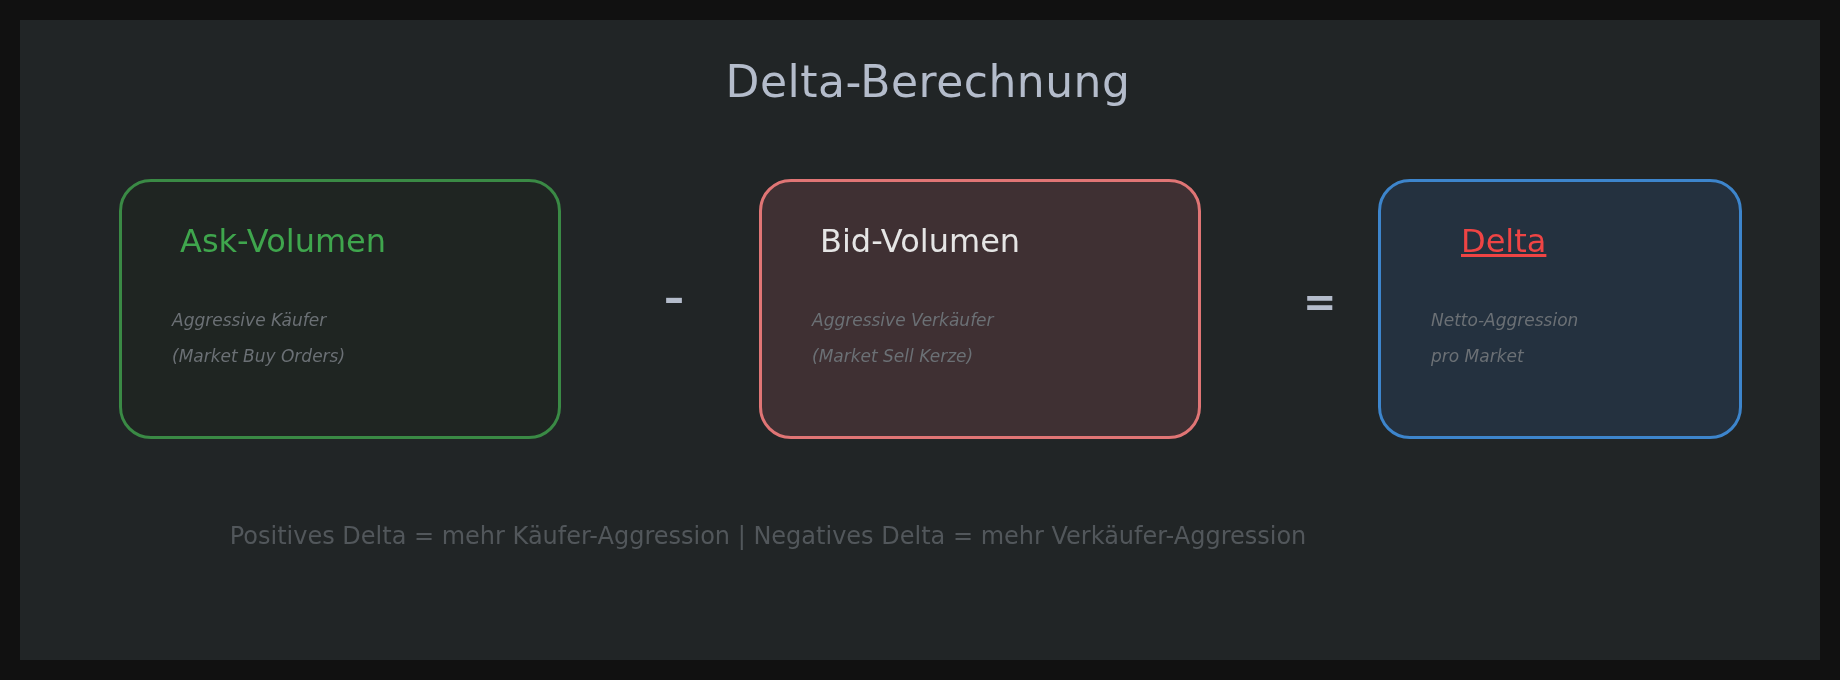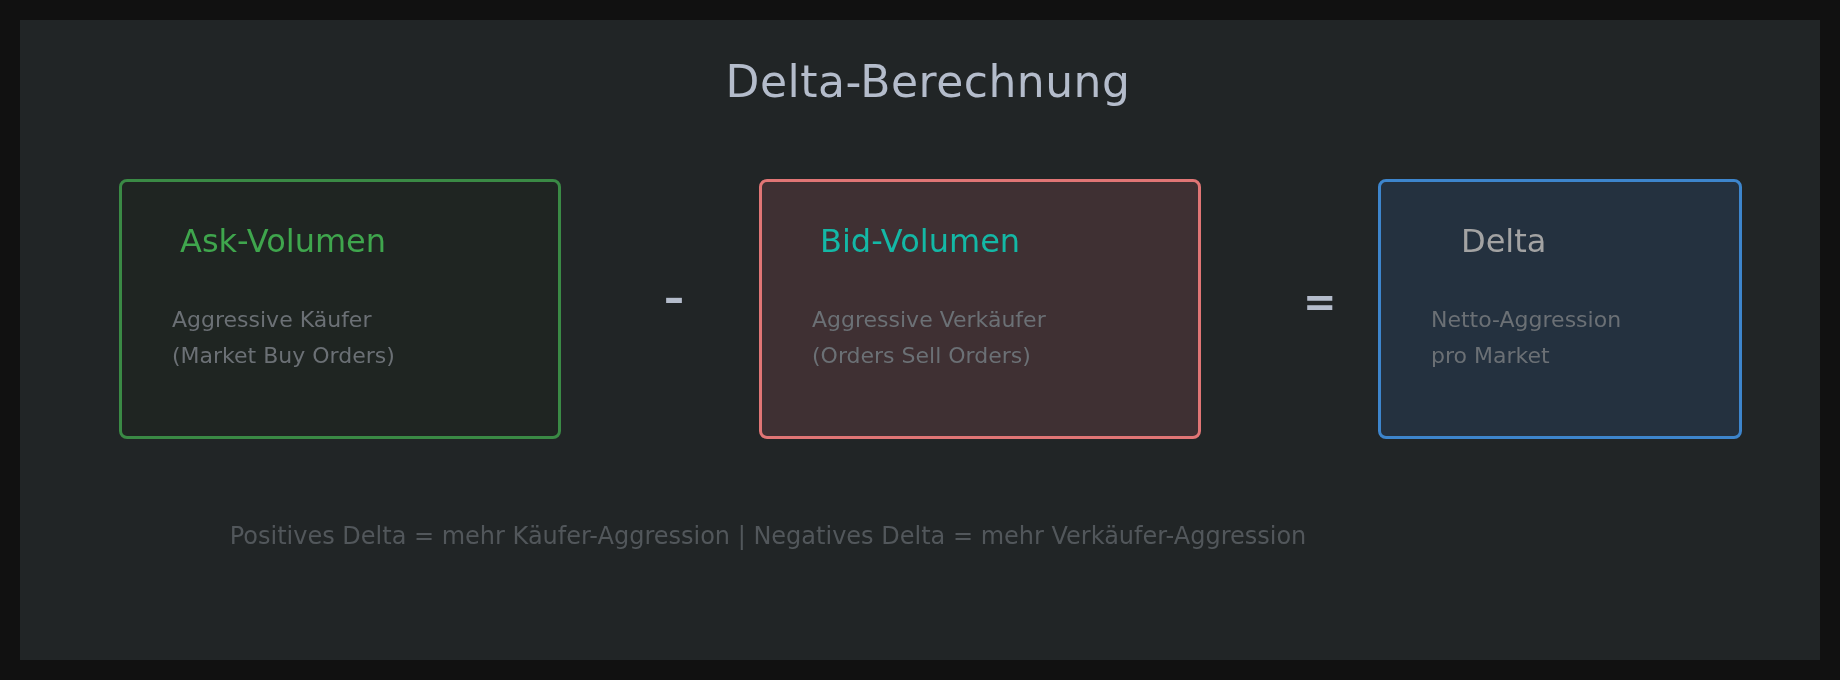--- a/index.html
+++ b/index.html
@@ -25,44 +25,45 @@
     font-size: 44px;
     letter-spacing: 0.5px;
     font-family: "DejaVu Sans", sans-serif;
     font-weight: normal;
     padding-left: 8px;
   }
   .box {
     position: absolute;
     top: 179px;
     height: 260px;
-    border-radius: 8px;
+    border-radius: 32px;
     border: 3px solid;
     box-sizing: border-box;
   }
   .box.ask   { left: 119px;  width: 442px; border-color: #3a8a45; background: #1f2522; }
   .box.bid   { left: 759px;  width: 442px; border-color: #e07575; background: #3f3033; }
   .box.delta { left: 1378px; width: 364px; border-color: #3d85cc; background: #24313f; }
   .box-title {
     position: absolute;
     top: 40px;
     font-size: 32px;
     font-family: "DejaVu Sans", sans-serif;
   }
   .ask .box-title   { left: 58px;  color: #3fa64d; }
-  .bid .box-title   { left: 58px;  color: #14b8a6; }
-  .delta .box-title { left: 80px;  color: #a3a3a3; }
+  .bid .box-title   { left: 58px;  color: #e5e5e5; }
+  .delta .box-title { left: 80px;  color: #ef4444; text-decoration: underline; }
   .box-desc {
     position: absolute;
     top: 120px;
-    font-size: 22px;
+    font-size: 17px;
     line-height: 36px;
     color: #6b7075;
     font-family: "DejaVu Sans", sans-serif;
     white-space: pre;
+    font-style: italic;
   }
   .ask .box-desc   { left: 50px; }
   .bid .box-desc   { left: 50px; }
   .delta .box-desc { left: 50px; }
   .op {
     position: absolute;
     top: 278px;
     color: #b4bccb;
     font-size: 40px;
     font-weight: bold;
@@ -92,21 +93,21 @@
   <div class="box-title">Ask-Volumen</div>
   <div class="box-desc">Aggressive Käufer
 (Market Buy Orders)</div>
 </div>
 
 <div class="op minus">–</div>
 
 <div class="box bid">
   <div class="box-title">Bid-Volumen</div>
   <div class="box-desc">Aggressive Verkäufer
-(Orders Sell Orders)</div>
+(Market Sell Kerze)</div>
 </div>
 
 <div class="op equals">=</div>
 
 <div class="box delta">
   <div class="box-title">Delta</div>
   <div class="box-desc">Netto-Aggression
 pro Market</div>
 </div>
 

